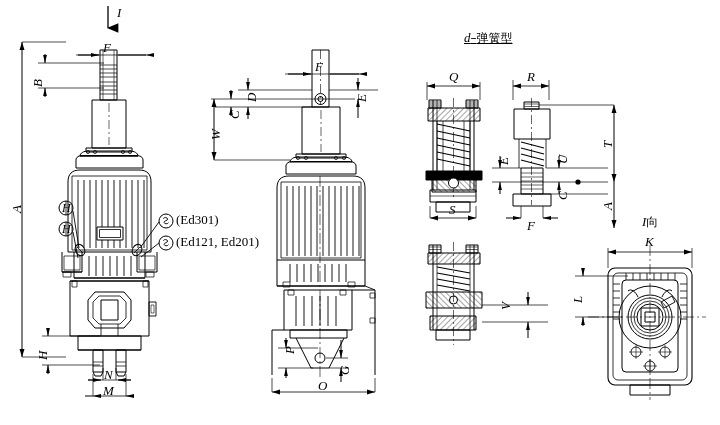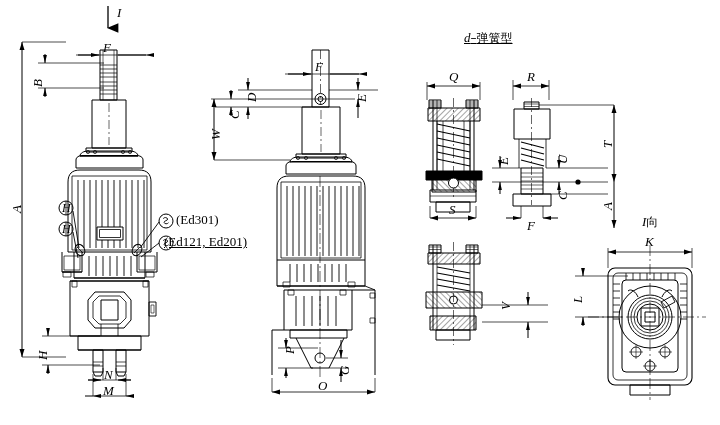--- a/index.html
+++ b/index.html
@@ -571,21 +571,21 @@
   <div class="lbl dim-letter-rot" style="left:31px; top:87px;">B</div>
   <div class="lbl dim-letter-rot" style="left:10px; top:213px;">A</div>
   <div class="lbl dim-letter-rot" style="left:36px; top:360px;">H</div>
   <div class="lbl dim-letter" style="left:104px; top:368px;">N</div>
   <div class="lbl dim-letter" style="left:103px; top:384px;">M</div>
 
   <div class="lbl dim-letter" style="left:62px; top:202px; font-size:12px;">H</div>
   <div class="lbl dim-letter" style="left:62px; top:223px; font-size:12px;">H</div>
 
   <div class="lbl note-txt" style="left:176px; top:213px;">(Ed301)</div>
-  <div class="lbl note-txt" style="left:164px; top:235px;text-decoration:underline;">(Ed121, Ed201)</div>
+  <div class="lbl note-txt" style="left:176px; top:235px;">(Ed121, Ed201)</div>
 
   <div class="lbl dim-letter" style="left:315px; top:60px;">F</div>
   <div class="lbl dim-letter-rot" style="left:228px; top:119px;">C</div>
   <div class="lbl dim-letter-rot" style="left:245px; top:102px;">D</div>
   <div class="lbl dim-letter-rot" style="left:355px; top:102px;">E</div>
   <div class="lbl dim-letter-rot" style="left:209px; top:140px;">W</div>
   <div class="lbl dim-letter-rot" style="left:283px; top:354px;">P</div>
   <div class="lbl dim-letter-rot" style="left:338px; top:375px;">G</div>
   <div class="lbl dim-letter" style="left:318px; top:379px;">O</div>
 

